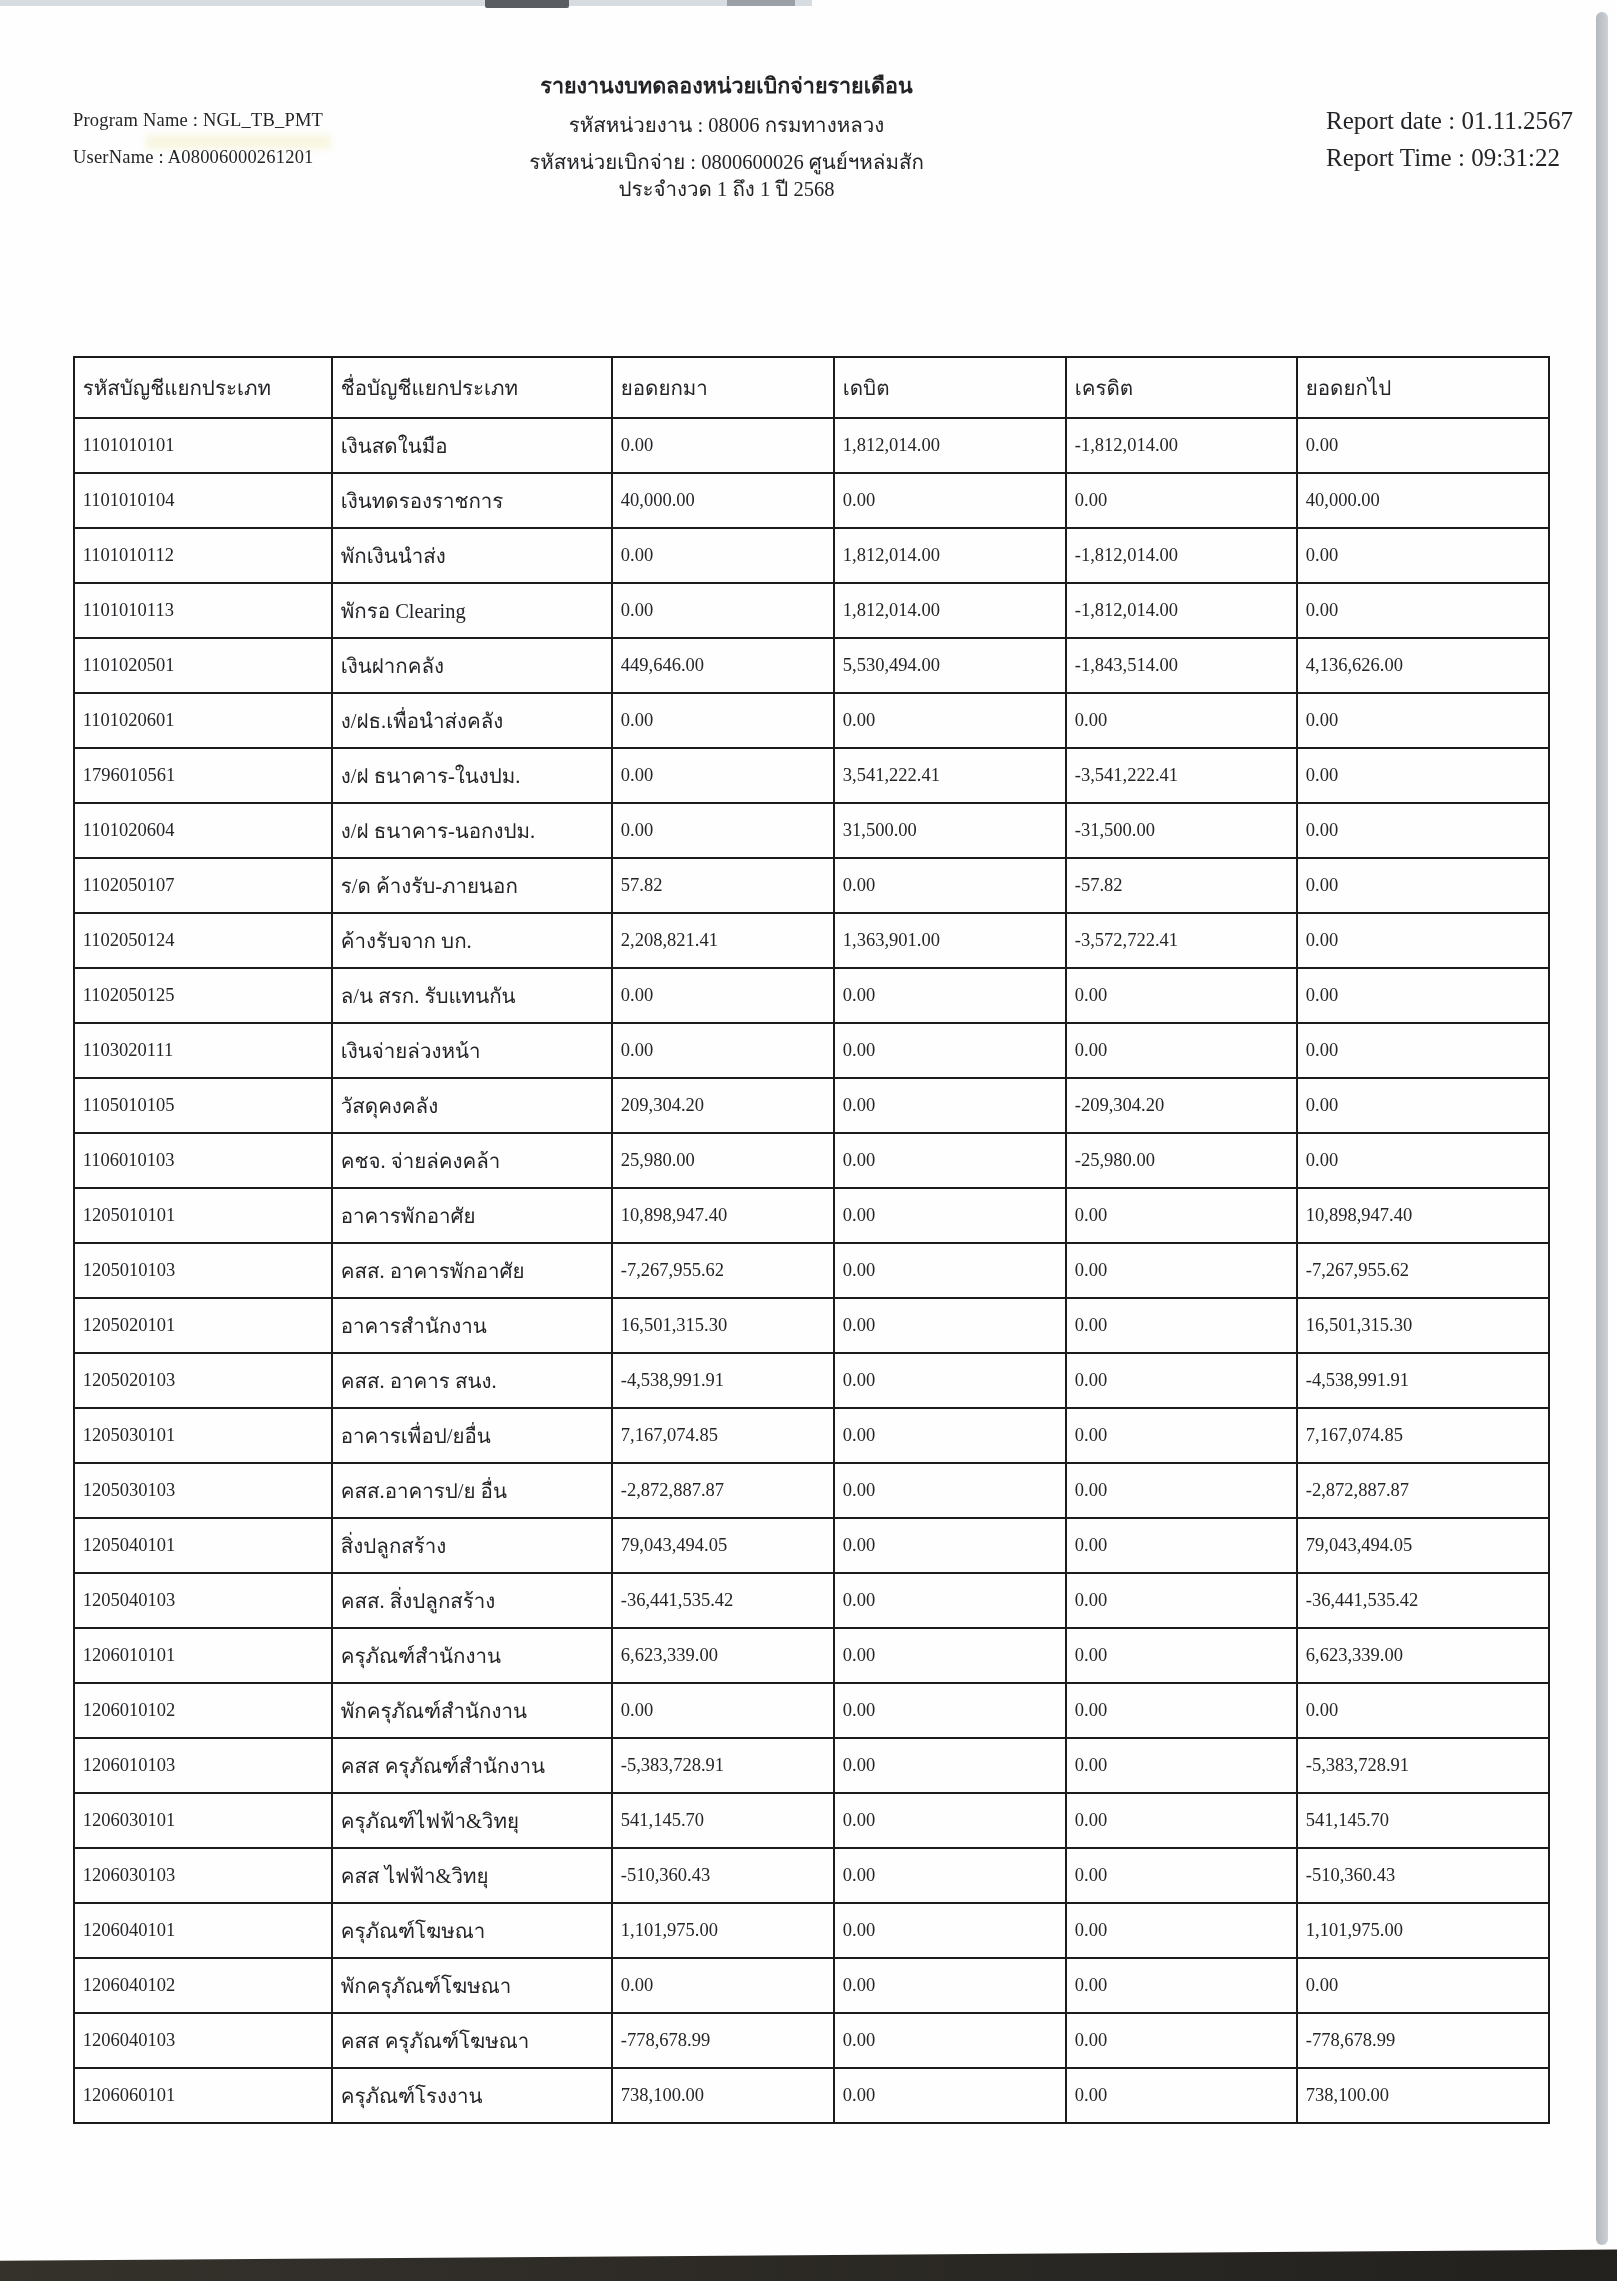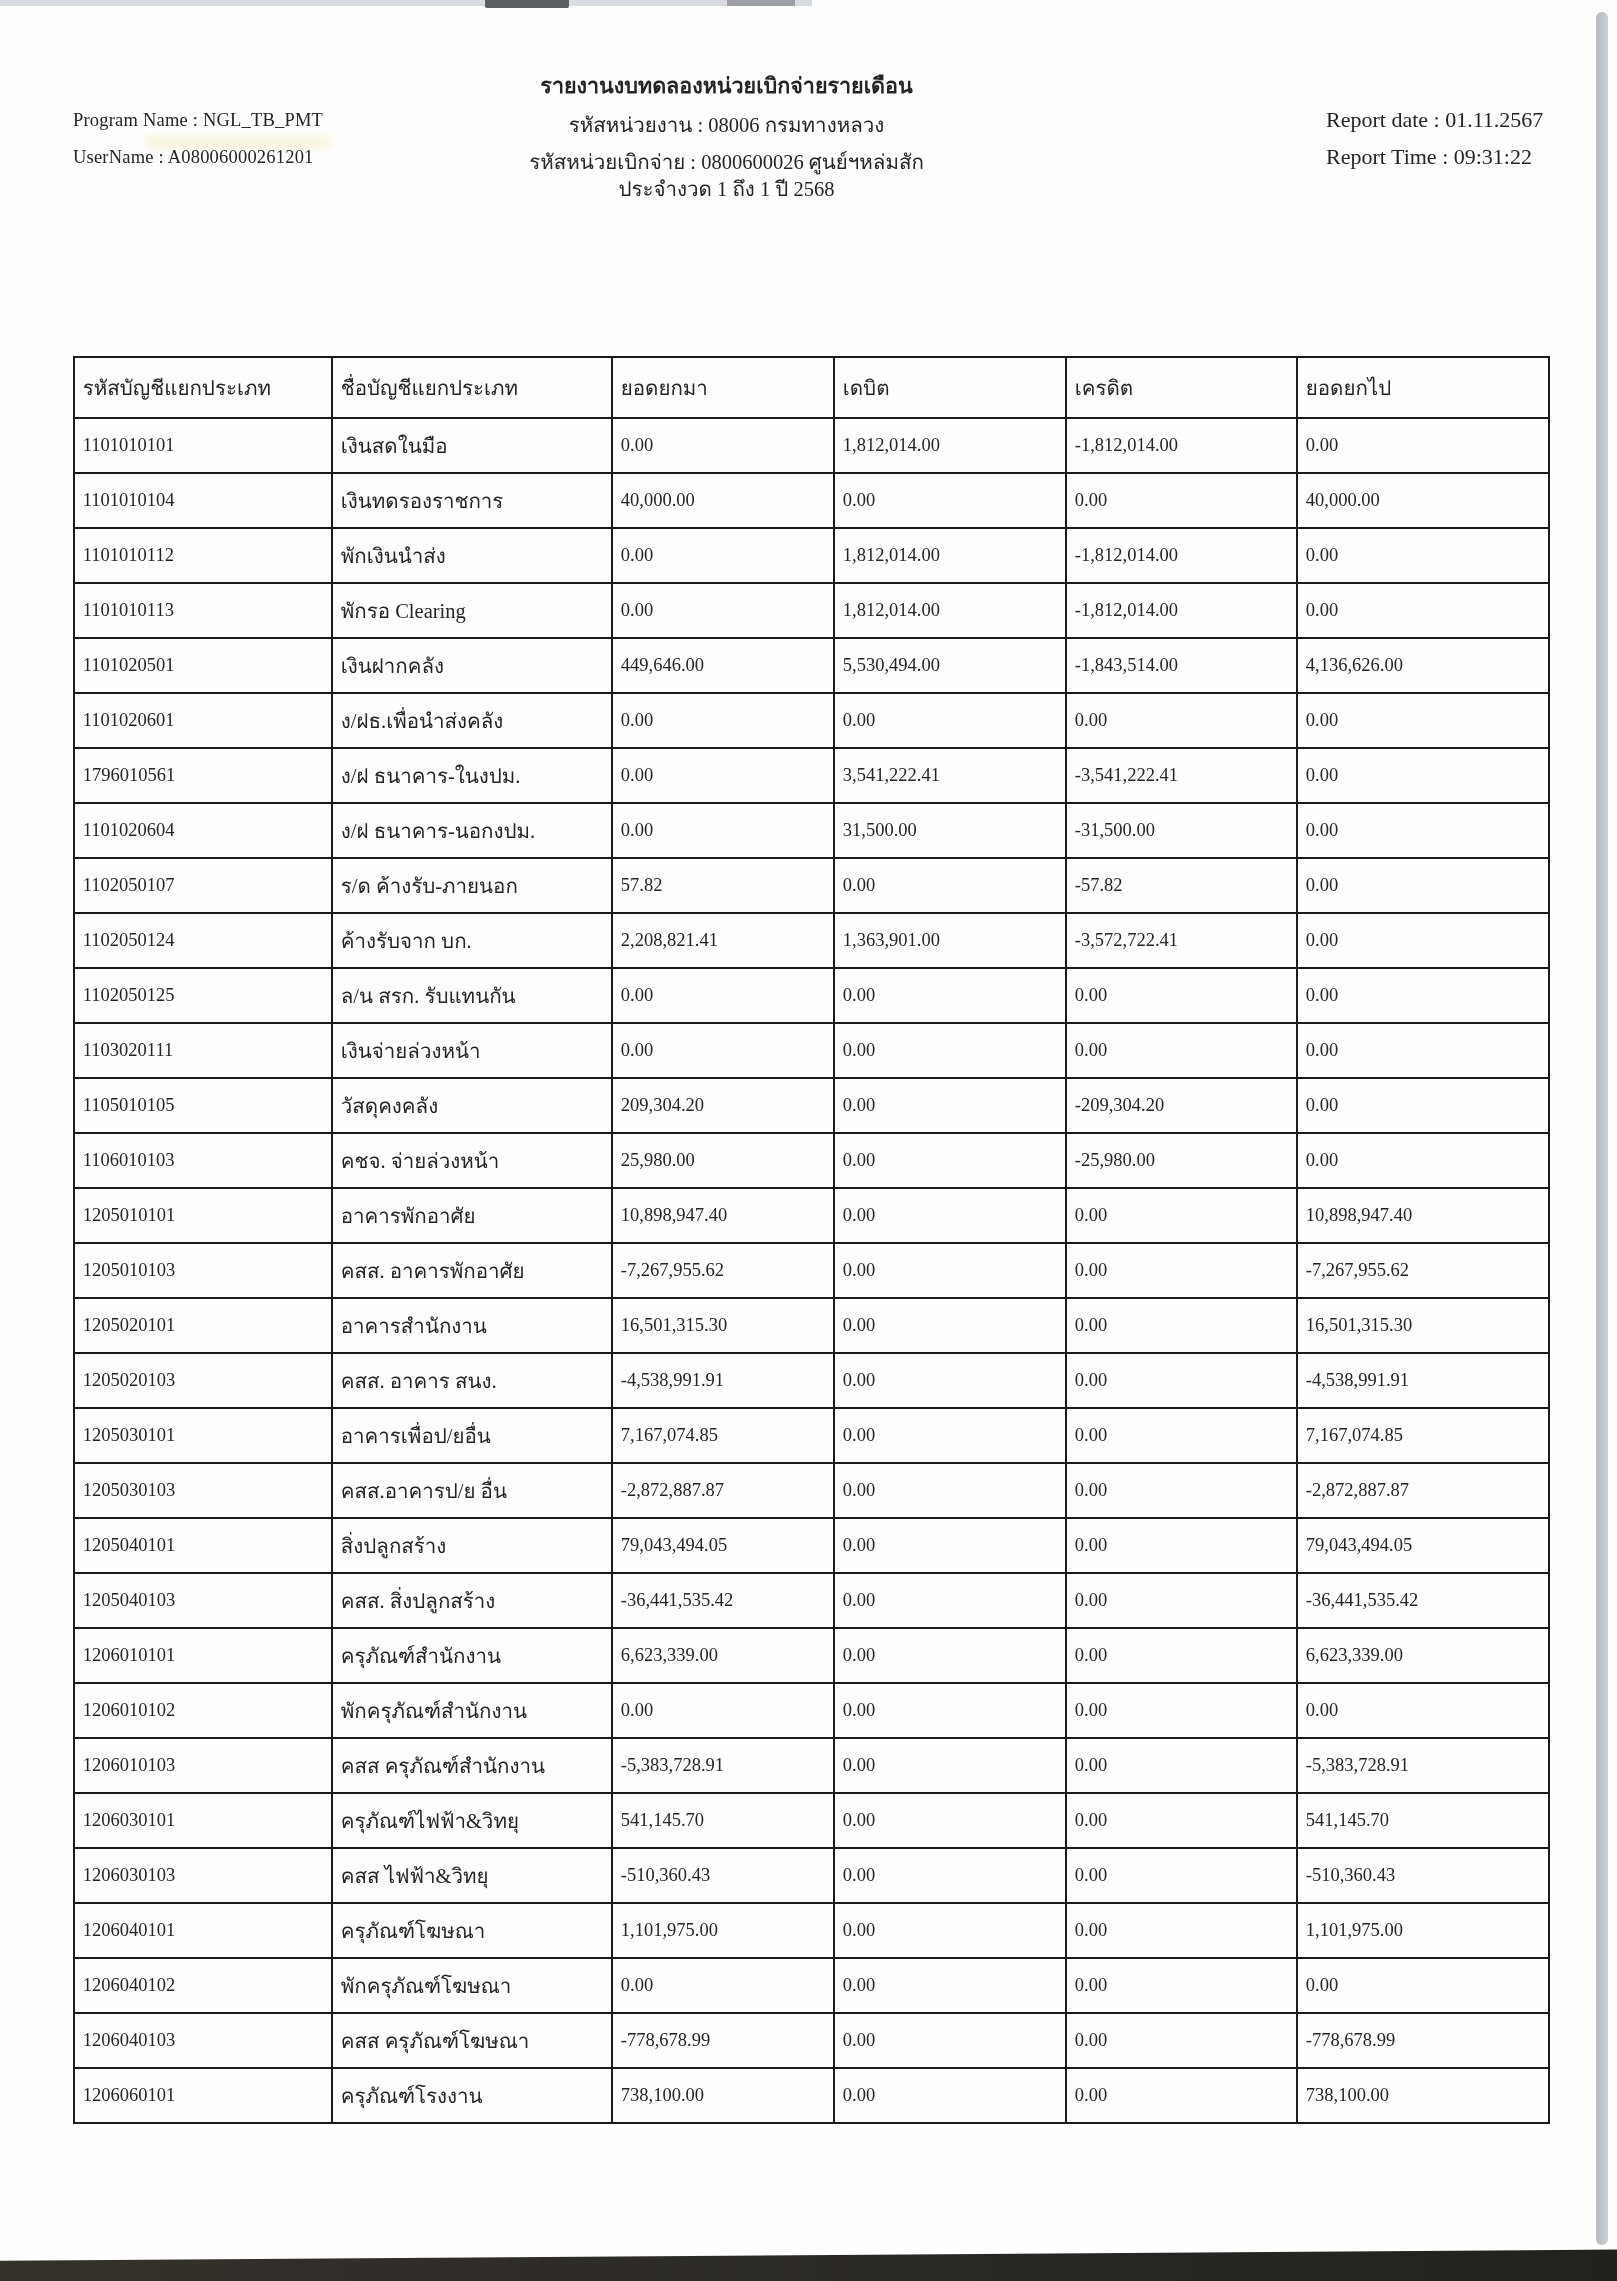--- a/index.html
+++ b/index.html
@@ -17,21 +17,21 @@
   .scan-top-dark2{position:absolute;left:727px;top:0;width:68px;height:5.9px;background:#9aa0a6;}
   .scan-right-strip{position:absolute;right:9.8px;top:11.7px;width:12.7px;height:2233px;
     background:linear-gradient(to right,#aab1b7,#c7ccd1);border-radius:5.9px;opacity:.9;}
   .scan-bottom-bar{position:absolute;left:0;bottom:0;width:1618px;height:35px;
     background:linear-gradient(to right,#35322c,#23211e);
     clip-path:polygon(0 42%,100% 10%,100% 100%,0 100%);}
   .scan-smudge{position:absolute;left:146px;top:135px;width:185px;height:13.7px;
     background:#f4efc8;filter:blur(3.9px);opacity:.55;}
   
   .hdr-left{position:absolute;left:73px;font-size:18.5px;letter-spacing:0.2px;}
-  .hdr-right{position:absolute;left:1326px;font-size:22px;}
+  .hdr-right{position:absolute;left:1326px;font-size:25px;}
   .hdr-center{position:absolute;left:239px;width:975px;text-align:center;font-size:20.5px;font-family:Liberation Serif, serif;}
   .t-title{top:68px;font-weight:bold;font-size:21.5px;}
   .t-row2{top:108px;}
   .t-row3{top:145px;}
   .t-row4{top:172px;}
   .l-row2{top:110px;}
   .l-row3{top:147px;}
   .r-row2{top:107px;}
   .r-row3{top:144px;}
   
@@ -196,21 +196,21 @@
         <tr>
           <td>1105010105</td>
           <td class="name">วัสดุคงคลัง</td>
           <td>209,304.20</td>
           <td>0.00</td>
           <td>-209,304.20</td>
           <td>0.00</td>
         </tr>
         <tr>
           <td>1106010103</td>
-          <td class="name">คชจ. จ่ายล่วงหน้า</td>
+          <td class="name">คชจ. จ่ายล่คงคล้า</td>
           <td>25,980.00</td>
           <td>0.00</td>
           <td>-25,980.00</td>
           <td>0.00</td>
         </tr>
         <tr>
           <td>1205010101</td>
           <td class="name">อาคารพักอาศัย</td>
           <td>10,898,947.40</td>
           <td>0.00</td>

